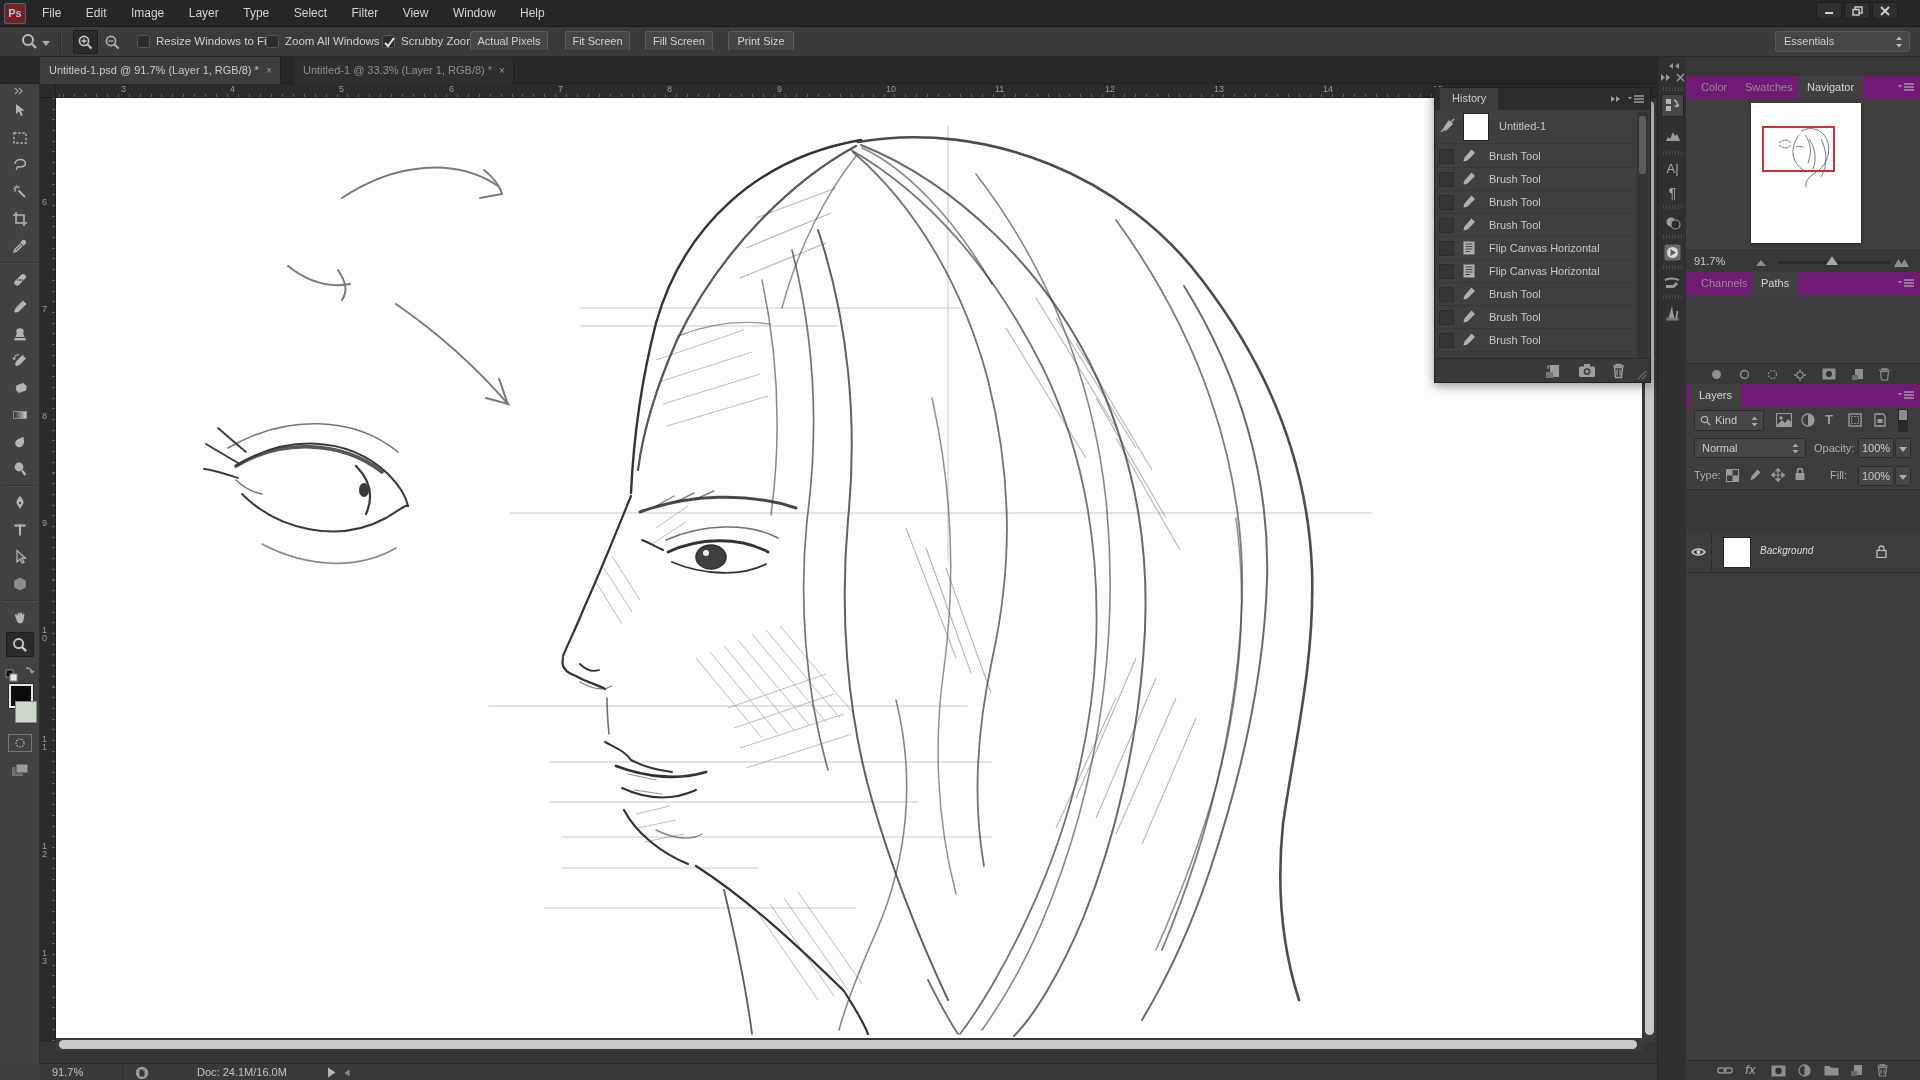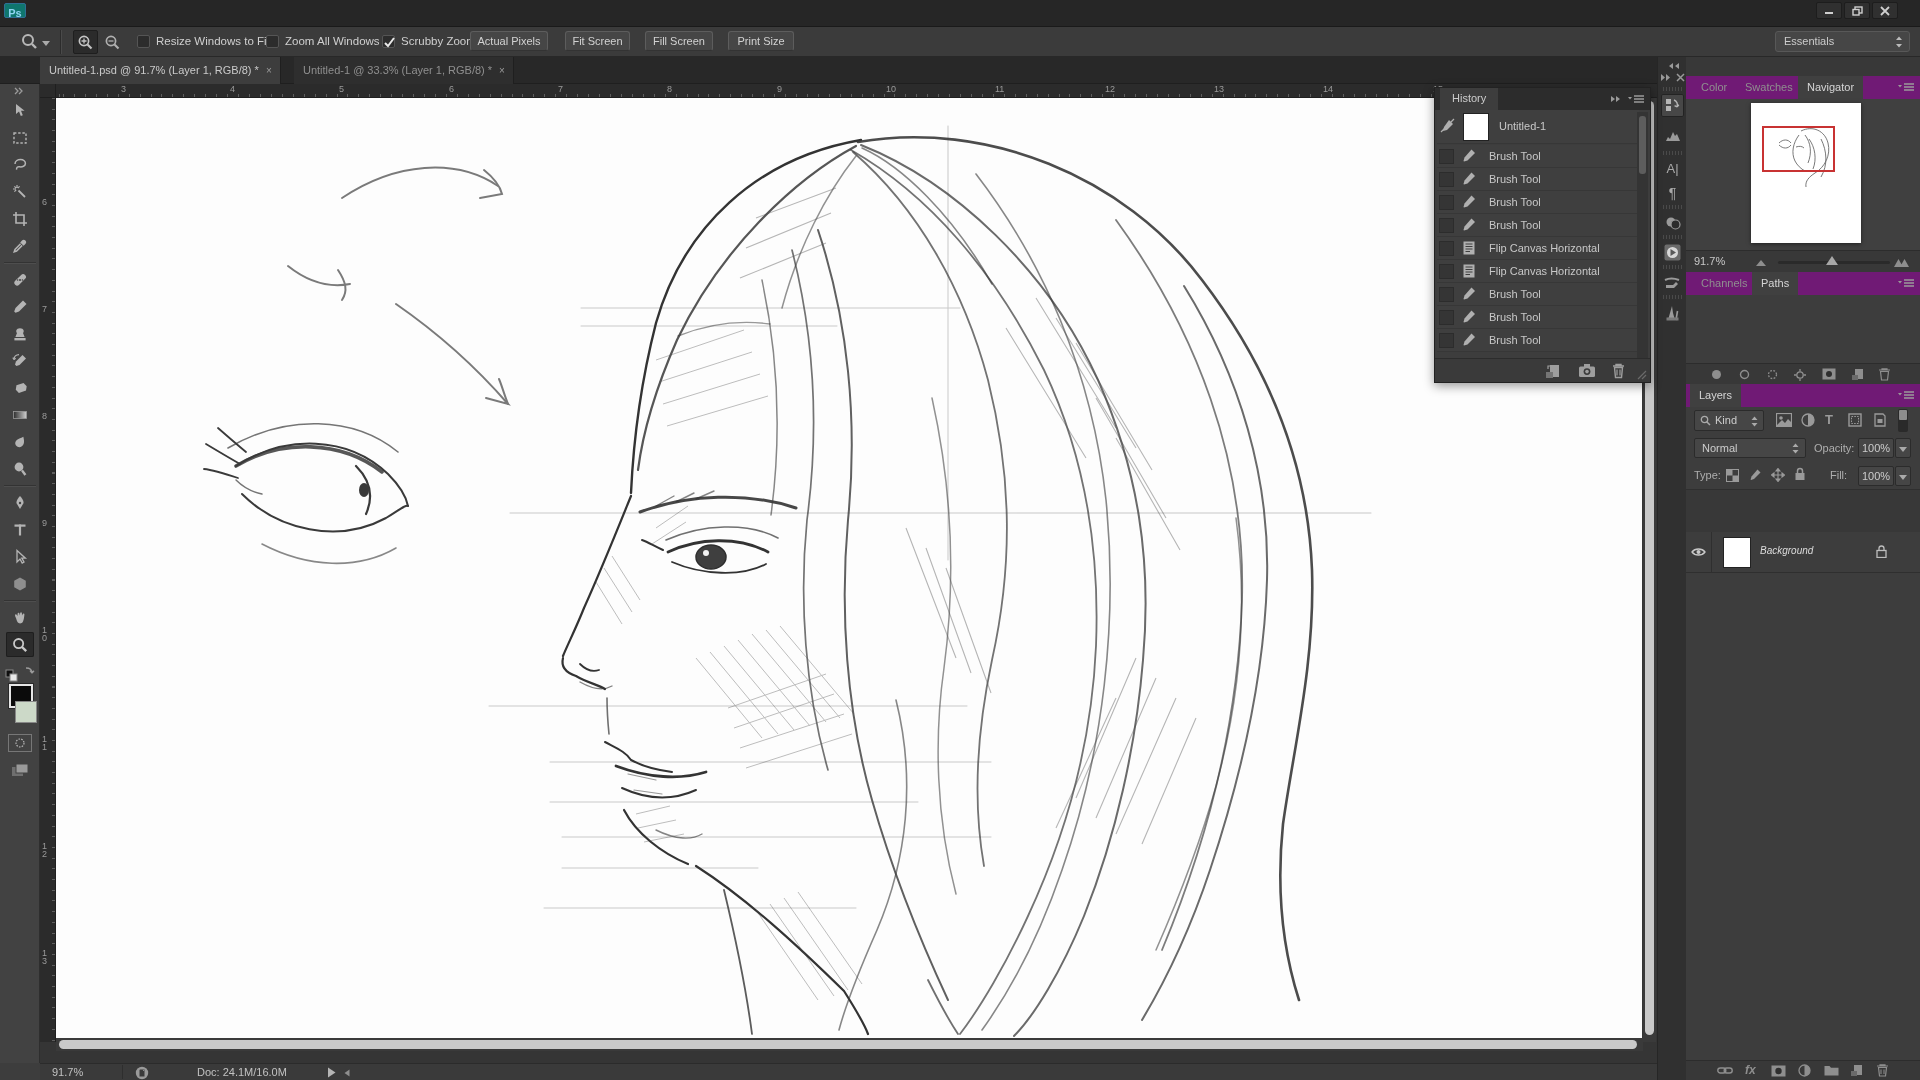--- a/index.html
+++ b/index.html
@@ -3,21 +3,21 @@
 <meta charset="utf-8">
 <style>
   * { margin:0; padding:0; box-sizing:border-box; }
   html,body { width:1920px; height:1080px; overflow:hidden; background:#262626;
     font-family:"Liberation Sans", sans-serif; -webkit-font-smoothing:antialiased; }
   .abs { position:absolute; }
   #app { position:relative; width:1920px; height:1080px; background:#3d3d3d; }
 
   
   #titlebar { left:0; top:0; width:1920px; height:27px; background:#262626; border-bottom:1px solid #1a1a1a; }
-  #pslogo { left:4px; top:3px; width:22px; height:15px; background:#0f766e; border:1px solid #2f6f94;
+  #pslogo { left:4px; top:3px; width:22px; height:21px; background:#7f1d1d; border:1px solid #2f6f94;
     color:#8fd4f2; font-size:11px; font-weight:bold; text-align:center; line-height:19px; border-radius:2px; }
   .menuitem { position:relative; display:inline-block; padding:0 10px; color:#d4d4d4; font-size:12px; line-height:26px; cursor:default; }
   #menubar { left:32px; top:0; height:27px; }
   .winbtn { top:2px; width:26px; height:17px; background:#303030; border:1px solid #1d1d1d; border-radius:2px;
     display:flex; align-items:center; justify-content:center; }
   
   #optionsbar { left:0; top:27px; width:1920px; height:30px; background:#3b3b3b; border-bottom:1px solid #282828; }
   .optbtn { position:absolute; top:4px; height:20px; background:#464646; border:1px solid #5d5d5d; border-bottom-color:#333;
     border-radius:3px; color:#d2d2d2; font-size:11px; text-align:center; line-height:18px; }
   .cbox { position:absolute; top:8px; width:13px; height:13px; background:#2c2c2c; border:1px solid #555; border-radius:2px; }
@@ -91,20 +91,32 @@
   svg { display:block; }
   .nowrap{ white-space:nowrap; }
 </style>
 </head>
 <body>
 
 <div id="app">
 
   <div id="titlebar" class="abs">
     <div id="pslogo" class="abs">Ps</div>
+    <div id="menubar" class="abs">
+      <span class="menuitem">File</span>
+      <span class="menuitem">Edit</span>
+      <span class="menuitem">Image</span>
+      <span class="menuitem">Layer</span>
+      <span class="menuitem">Type</span>
+      <span class="menuitem">Select</span>
+      <span class="menuitem">Filter</span>
+      <span class="menuitem">View</span>
+      <span class="menuitem">Window</span>
+      <span class="menuitem">Help</span>
+    </div>
     <div class="winbtn abs" style="left:1816px">
       <svg width="10" height="10" viewBox="0 0 10 10">
           <path d="M1 7 H9" stroke="#cfcfcf" stroke-width="2"></path>
         </svg>
     </div>
     <div class="winbtn abs" style="left:1844px">
       <svg width="11" height="10" viewBox="0 0 11 10">
           <rect x="3" y="1" width="7" height="6" fill="none" stroke="#cfcfcf" stroke-width="1.4"></rect>
           <rect x="1" y="3.5" width="6" height="5.5" fill="#303030" stroke="#cfcfcf" stroke-width="1.4"></rect>
         </svg>

